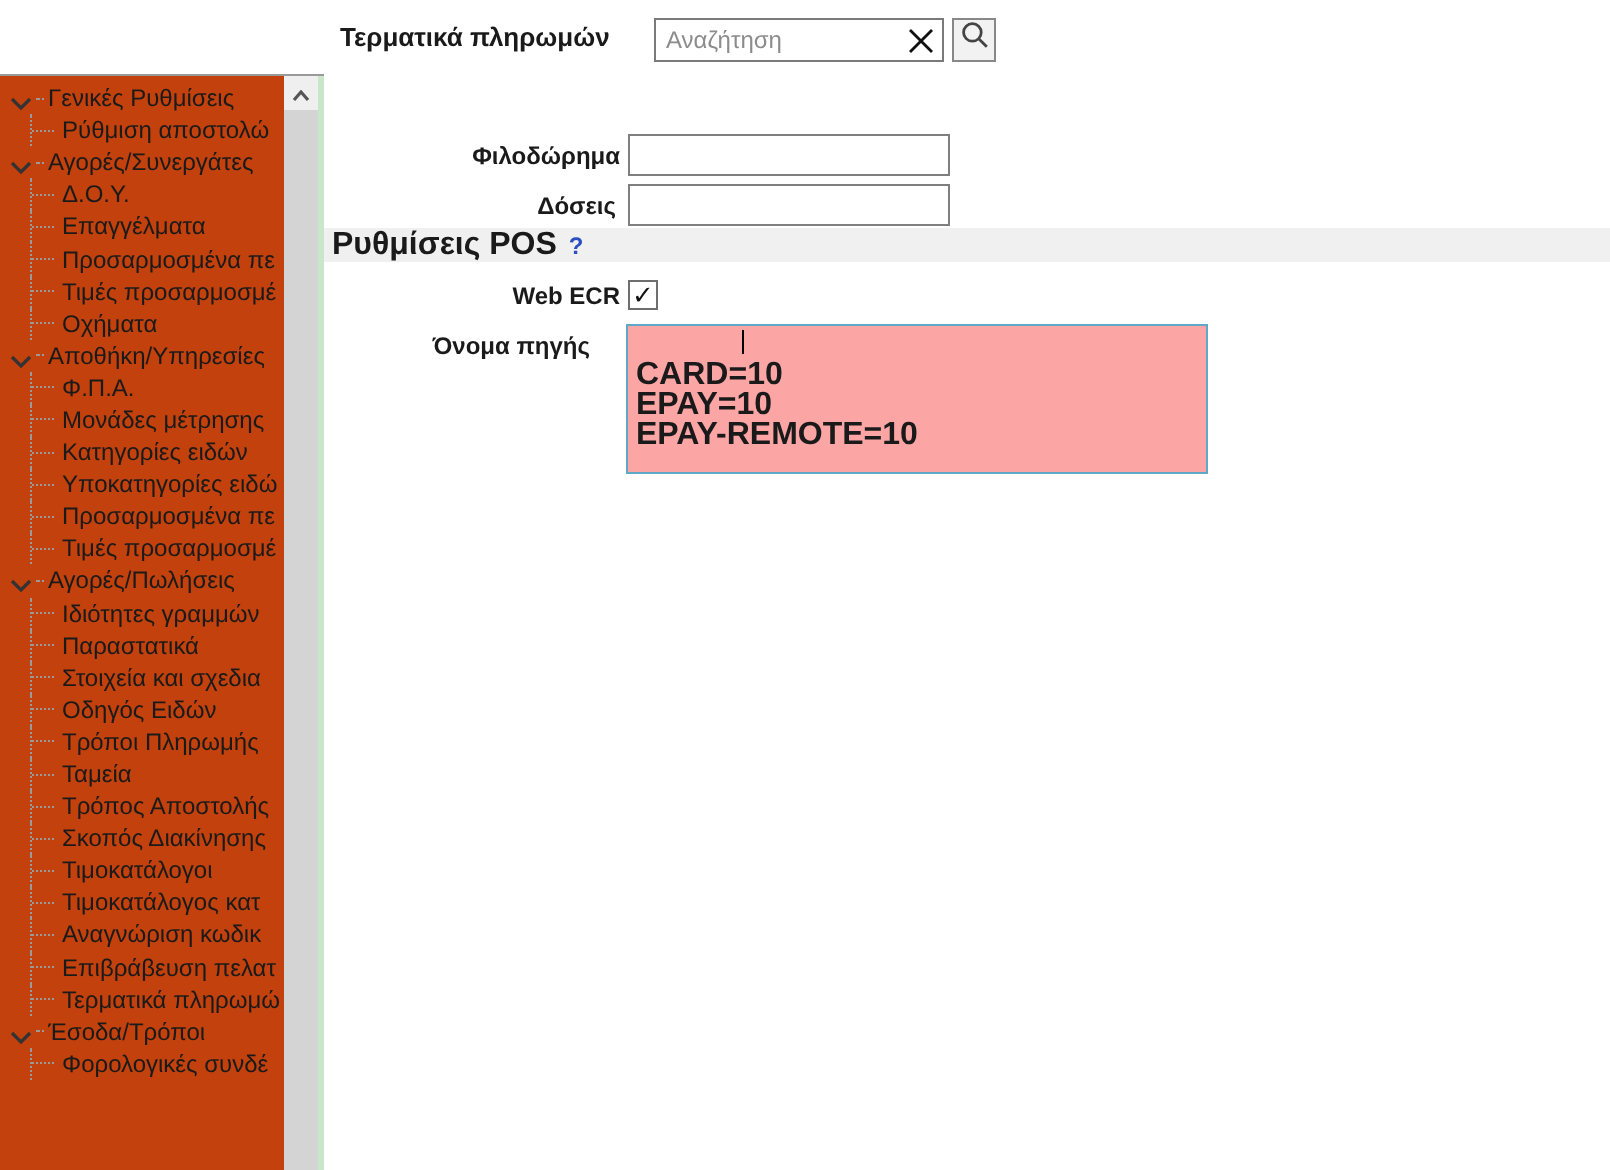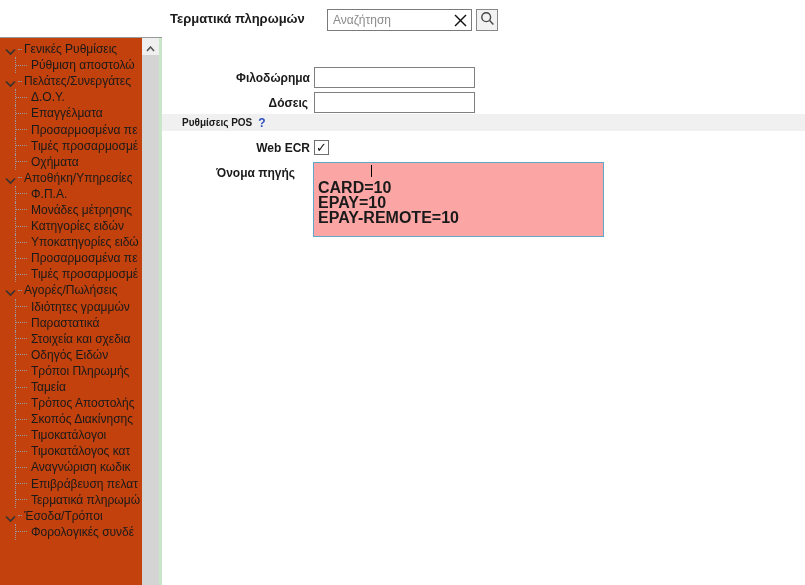--- a/index.html
+++ b/index.html
@@ -33,21 +33,21 @@
   .tree-row.child::before { content:""; width:11px; border-top:1px dotted #9a9a9a; margin-right:4px; flex:0 0 auto; }
   .vscroll { position:absolute; right:3px; top:0; width:17px; height:100%; background:#d4d4d4; }
   .scroll-up { width:17px; height:17px; background:#efefef; display:flex; align-items:center; justify-content:center; cursor:pointer; }
 
   
   .frm-label { position:absolute; width:150px; text-align:right; font-size:12px; font-weight:700; white-space:nowrap; }
   .frm-input { position:absolute; left:314px; width:161px; height:21px; border:1px solid #7f7f7f;
     background:#fff; font-family:inherit; font-size:12px; padding:0 4px; outline:none; }
   .section-bar { position:absolute; left:162px; top:114px; width:643px; height:17px; background:#f0f0f0;
     display:flex; align-items:center; }
-  .section-title { font-size:10px; font-weight:700; margin-left:20px; }
+  .section-title { font-size:16px; font-weight:700; margin-left:4px; }
   .section-help { font-size:12px; font-weight:700; color:#2b4fc0; margin-left:6px; cursor:pointer; }
   .checkbox { position:absolute; left:314px; top:140px; width:15px; height:15px; border:1px solid #6e6e6e;
     background:#fff; display:flex; align-items:center; justify-content:center; cursor:pointer;
     font-size:13px; line-height:13px; color:#111; }
   .src-textarea { position:absolute; left:313px; top:162px; width:291px; height:75px;
     border:1px solid #5fa8c8; background:#fca5a5; font-family:inherit; font-size:16px; font-weight:700;
     line-height:15px; padding:17px 4px; resize:none; outline:none; color:#1a1a1a; }
   .caret { position:absolute; left:371px; top:165px; width:1px; height:12px; background:#000; pointer-events:none; }
 </style>
 </head>
@@ -87,21 +87,21 @@
           <span class="lbl">Γενικές Ρυθμίσεις</span>
         </div>
         <div class="tree-row child">
           <span class="lbl">Ρύθμιση αποστολώ</span>
         </div>
         <div class="tree-row parent">
           <span class="chev"><svg width="11" height="8" viewBox="0 0 11 8">
               <polyline points="1,1.5 5.5,6 10,1.5" fill="none" stroke="#333" stroke-width="1.6"></polyline>
             </svg></span>
           <span class="pdash"></span>
-          <span class="lbl">Πελάτες/Συνεργάτες</span>
+          <span class="lbl">Αγορές/Συνεργάτες</span>
         </div>
         <div class="tree-row child">
           <span class="lbl">Δ.Ο.Υ.</span>
         </div>
         <div class="tree-row child">
           <span class="lbl">Επαγγέλματα</span>
         </div>
         <div class="tree-row child">
           <span class="lbl">Προσαρμοσμένα πε</span>
         </div>

